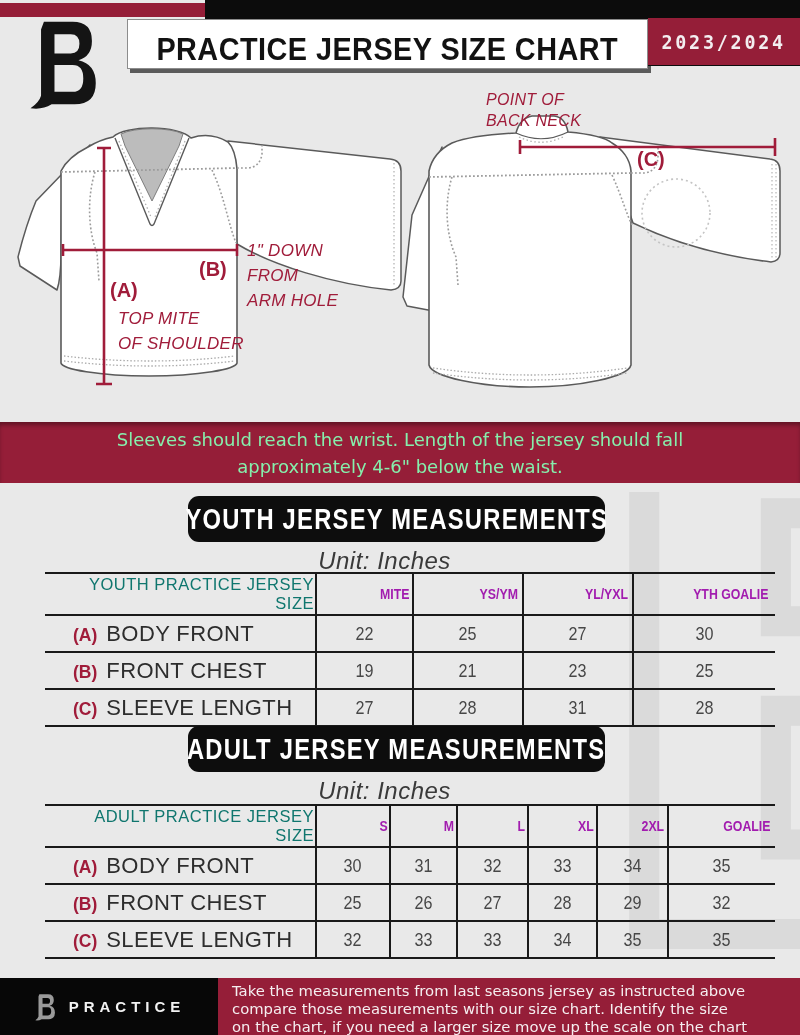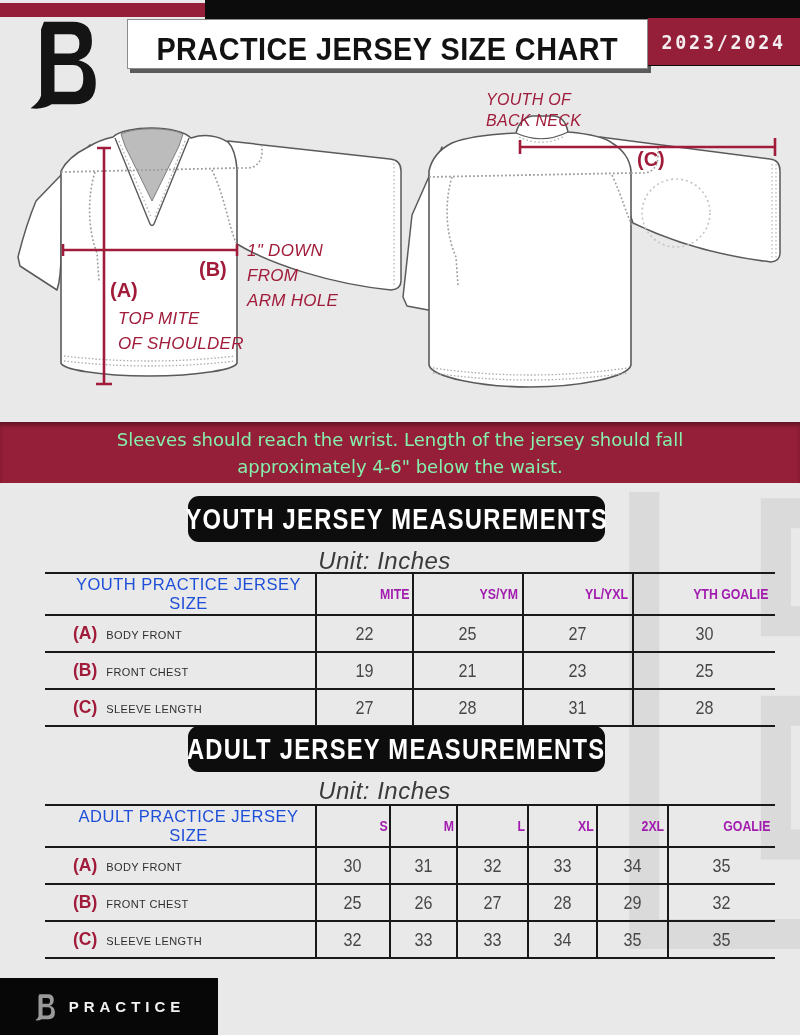--- a/index.html
+++ b/index.html
@@ -43,28 +43,28 @@
   .sec-head span{display:inline-block;transform:scaleX(.82);color:#fff;font-weight:bold;
                  font-size:29px;letter-spacing:1.5px;white-space:nowrap;}
   .unit{left:176px;width:417px;text-align:center;font-style:italic;font-size:24px;
         color:#3a3a3a;z-index:2;letter-spacing:.5px;}
 
   
   table{position:absolute;left:45px;width:730px;border-collapse:collapse;z-index:2;
         border-top:2px solid #191919;border-bottom:2px solid #191919;}
   thead th{height:35px;border-bottom:2px solid #191919;font-weight:bold;
            font-size:14px;color:#a21caf;text-align:right;}
-  thead th.lbl{font-weight:normal;color:#1d4ed8;font-size:16.5px;letter-spacing:.5px;
-               text-align:center;padding-left:18px;}
+  thead th.lbl{font-weight:normal;color:#0f766e;font-size:16.5px;letter-spacing:.5px;
+               text-align:right;padding-left:18px;}
   tbody td{height:37px;border-top:2px solid #191919;text-align:center;}
   tbody tr:first-child td{border-top:none;}
   th:not(.lbl),td:not(.lbl){border-left:2px solid #191919;}
   td.lbl{text-align:left;padding-left:28px;}
   .key{color:var(--maroon-line);font-weight:bold;font-size:17.5px;margin-right:9px;}
-  .rowname{color:#2d2d2d;font-size:11px;letter-spacing:.4px;}
+  .rowname{color:#2d2d2d;font-size:22px;letter-spacing:.4px;}
   .num{display:inline-block;transform:scaleX(.85);font-size:19px;color:#474747;}
   .szh{display:inline-block;transform:scaleX(.88);}
 
   
   .watermark{left:588px;top:492px;width:212px;height:520px;overflow:hidden;z-index:0;}
   .watermark span{position:absolute;left:-8px;top:-150px;font-size:700px;line-height:1;
                   font-weight:bold;font-family:"DejaVu Sans",sans-serif;
                   color:transparent;-webkit-text-stroke:30px rgba(90,90,90,.10);}
 
   
@@ -163,21 +163,21 @@
     <span>OF SHOULDER</span>
   </div>
   <div class="abs m-key" style="left:199px;top:258px;">(B)</div>
   <div class="abs m-text" style="left:247px;top:238px;">
     <span>1" DOWN</span>
     <span>FROM</span>
     <span>ARM HOLE</span>
   </div>
   <div class="abs m-key" style="left:637px;top:148px;">(C)</div>
   <div class="abs m-text c-text" style="left:486px;top:89px;">
-    <span>YOUTH OF</span>
+    <span>POINT OF</span>
     <span>BACK NECK</span>
   </div>
 
   <div class="abs banner">
     <div>Sleeves should reach the wrist. Length of the jersey should fall</div>
     <div>approximately 4-6" below the waist.</div>
   </div>
 
   <div class="abs sec-head" style="top:496px;">
     <span>YOUTH JERSEY MEASUREMENTS</span>
@@ -288,14 +288,19 @@
   </table>
 
   <div class="abs foot-black">
     <svg width="26" height="30" viewBox="0 0 90 100">
       <path d="M22 6 H52 Q72 6 72 26 Q72 42 58 46 Q76 50 76 70 Q76 92 54 92 H30 Q20 98 8 96 Q17 90 19 83 L19 14 Z
                M33 19 V39 H50 Q59 39 59 29 Q59 19 50 19 Z
                M33 51 V79 H52 Q63 79 63 65 Q63 51 52 51 Z" fill="#9a9a9a" fill-rule="evenodd"></path>
     </svg>
     <span class="brand">PRACTICE</span>
   </div>
+  <div class="abs foot-maroon">
+    <div>Take the measurements from last seasons jersey as instructed above</div>
+    <div>compare those measurements  with our size chart. Identify the size</div>
+    <div>on the chart, if you need a larger size move up the scale on the chart</div>
+  </div>
 
 </div>
 
 </body></html>

